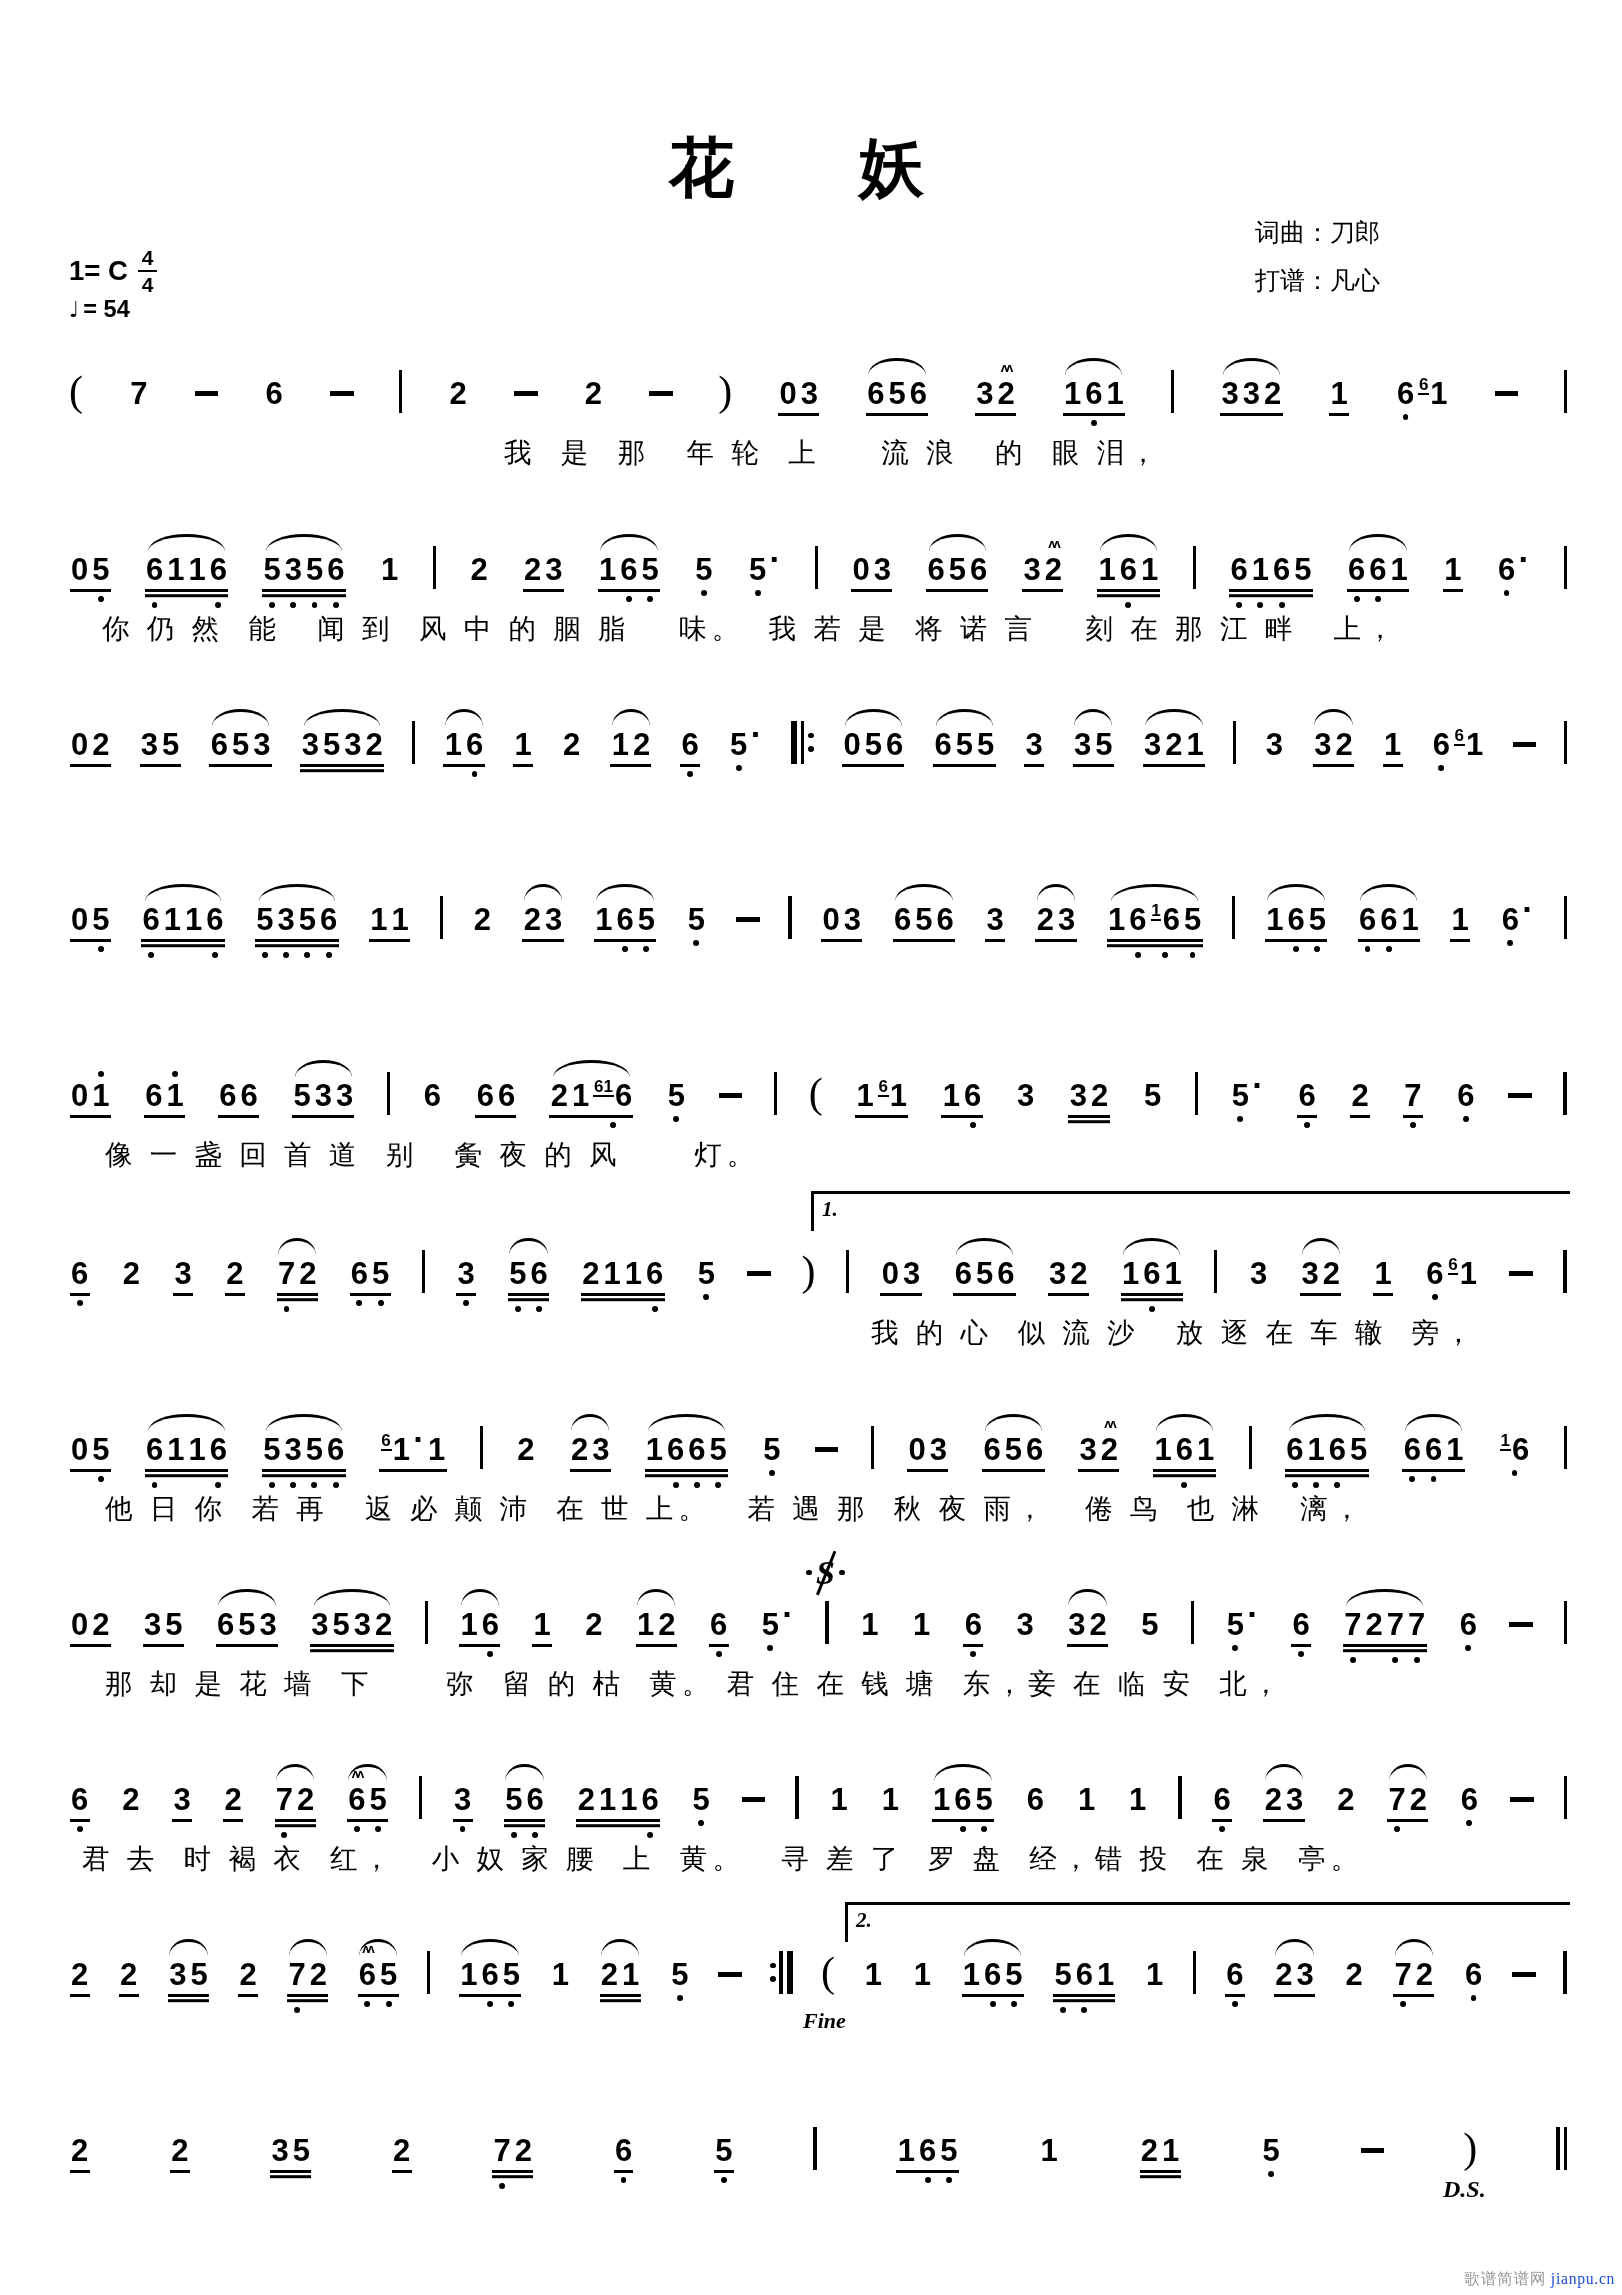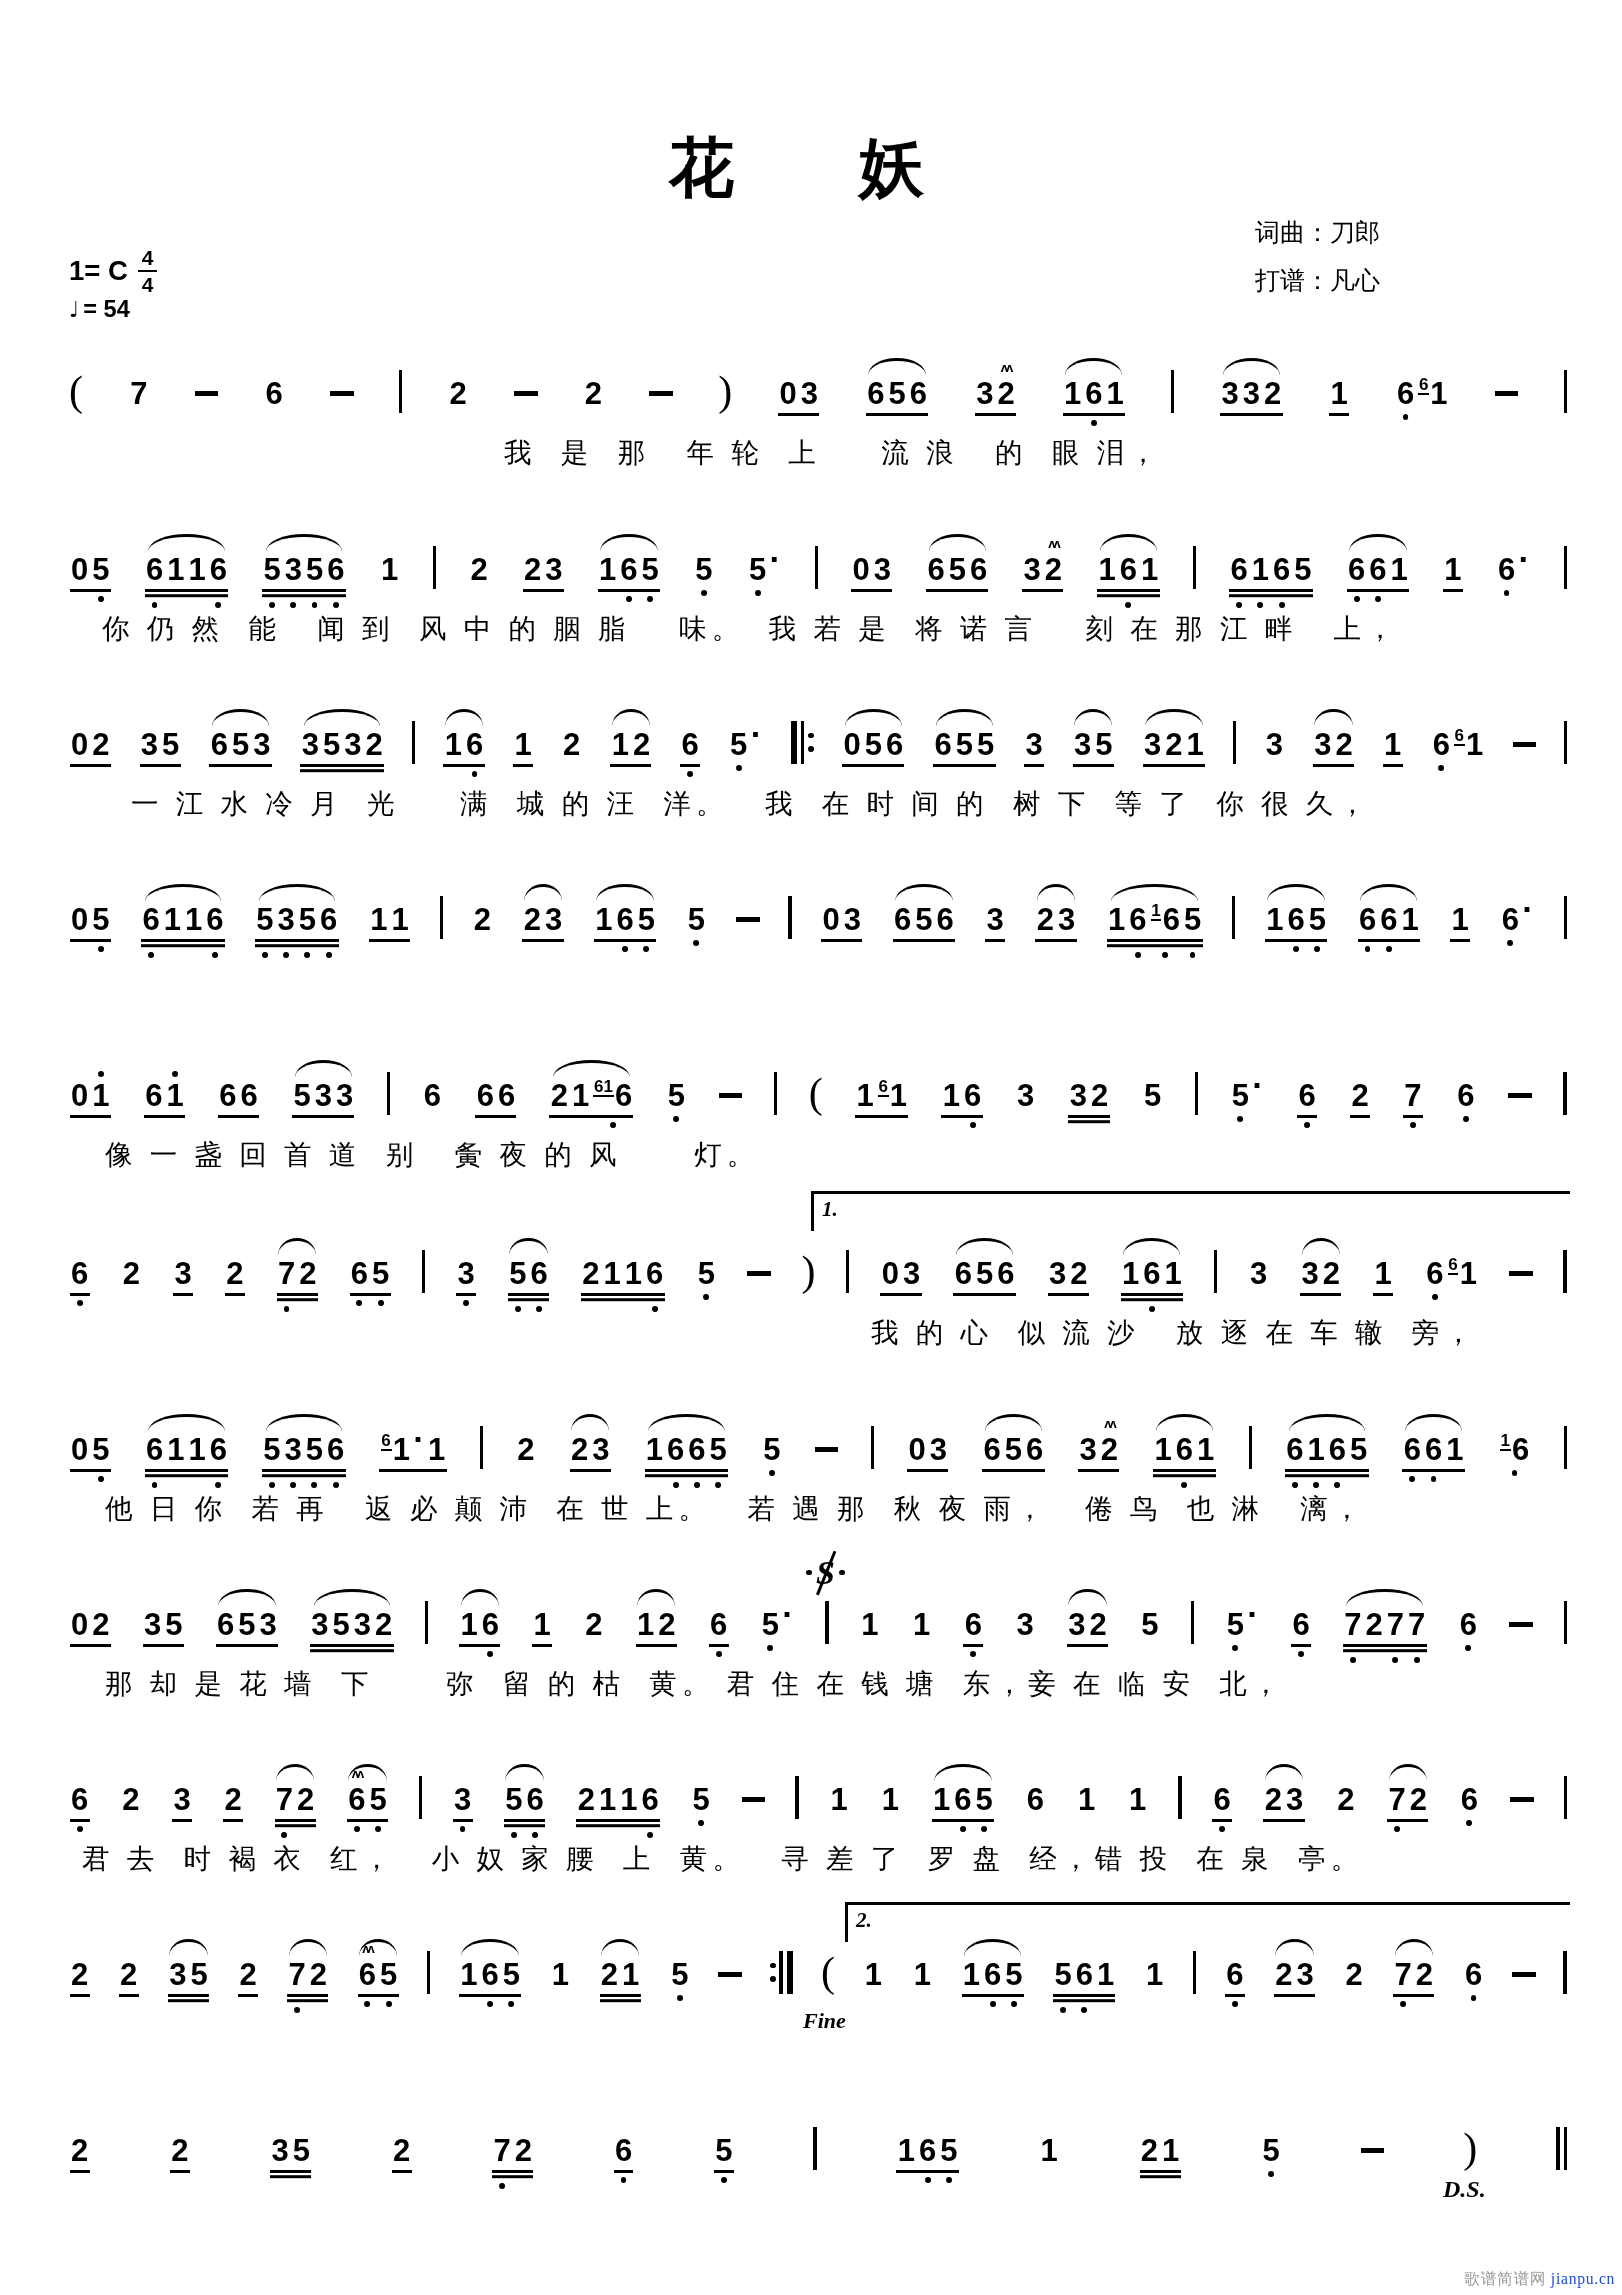--- a/index.html
+++ b/index.html
@@ -575,21 +575,20 @@
               <span class="dg">1</span>
             </span>
           </span>
           <span class="tk dashw">
             <span class="dash"></span>
           </span>
           <span class="tk barw">
             <span class="bar"></span>
           </span>
         </div>
-        <div class="lyrics" style="padding-left: 62px;">一 江 水 冷 月  光     满  城 的 汪  洋。   我  在 时 间 的  树 下  等 了  你 很 久，</div>
       </div>
       <div class="sys sys4">
         <div class="notes-row">
           <span class="tk u1">
             <span class="nt">
               <span class="dg">0</span>
             </span>
             <span class="nt">
               <span class="dg">5</span>
               <span class="dotl"></span>

